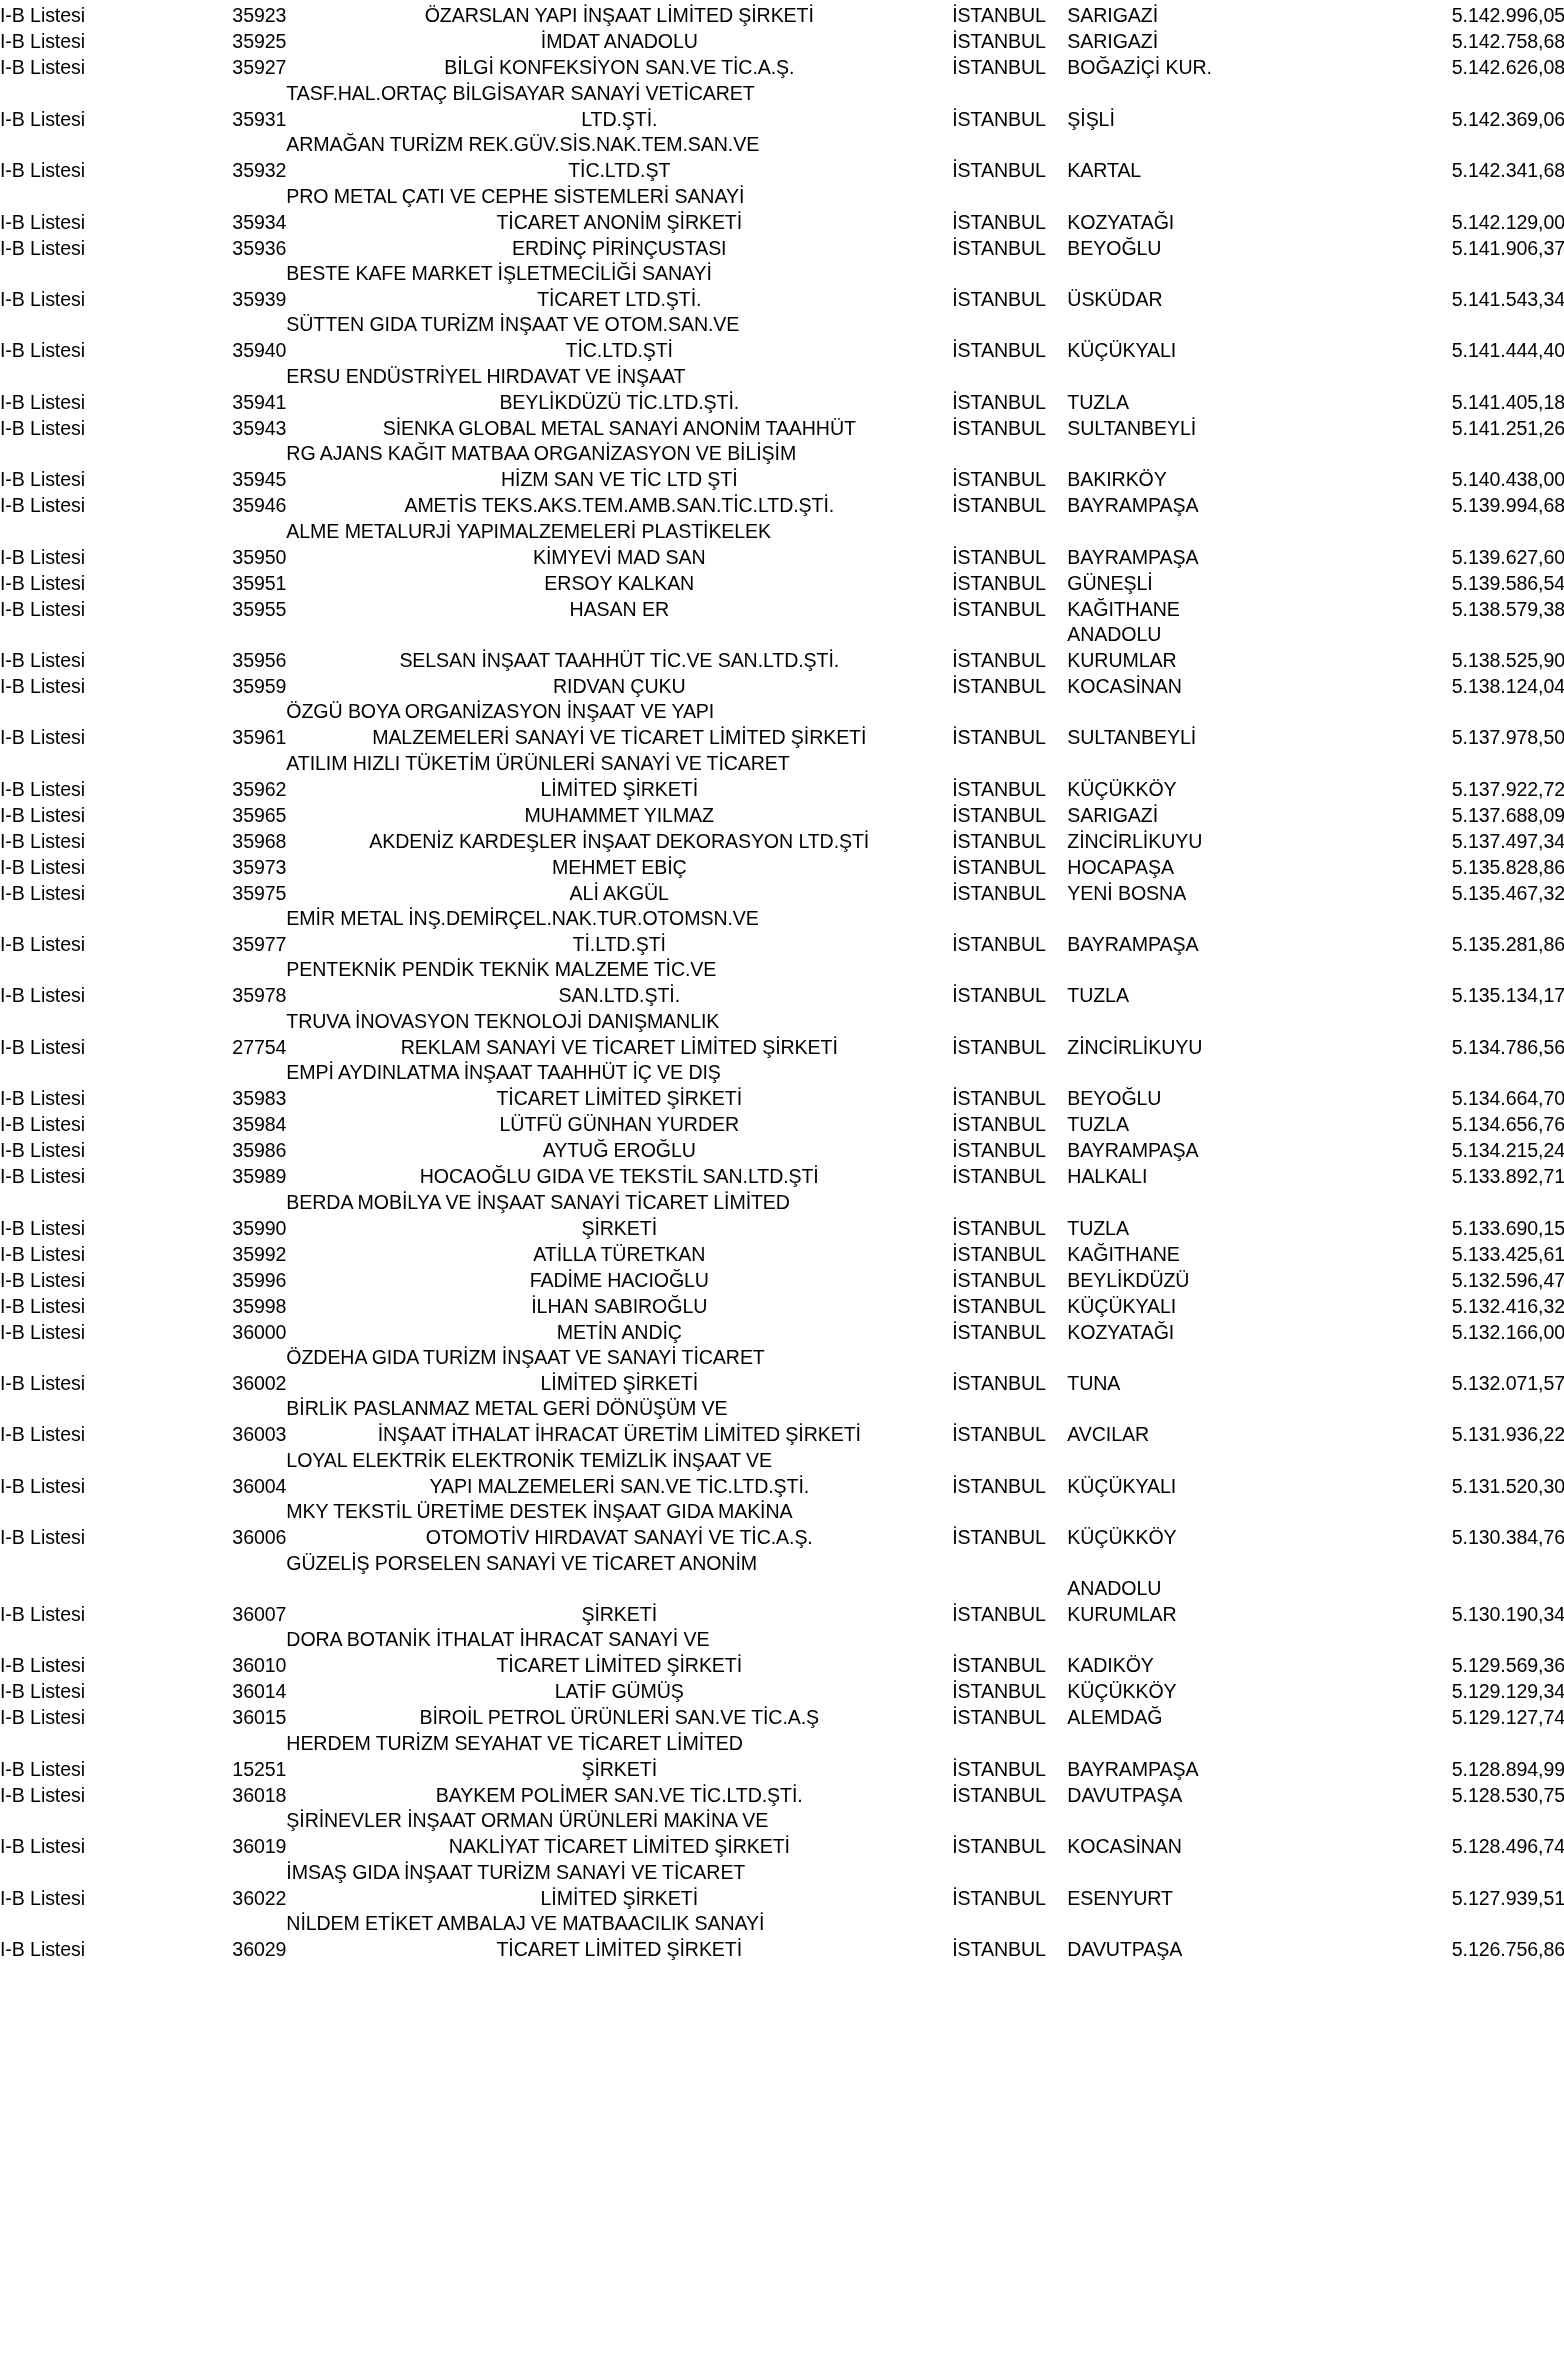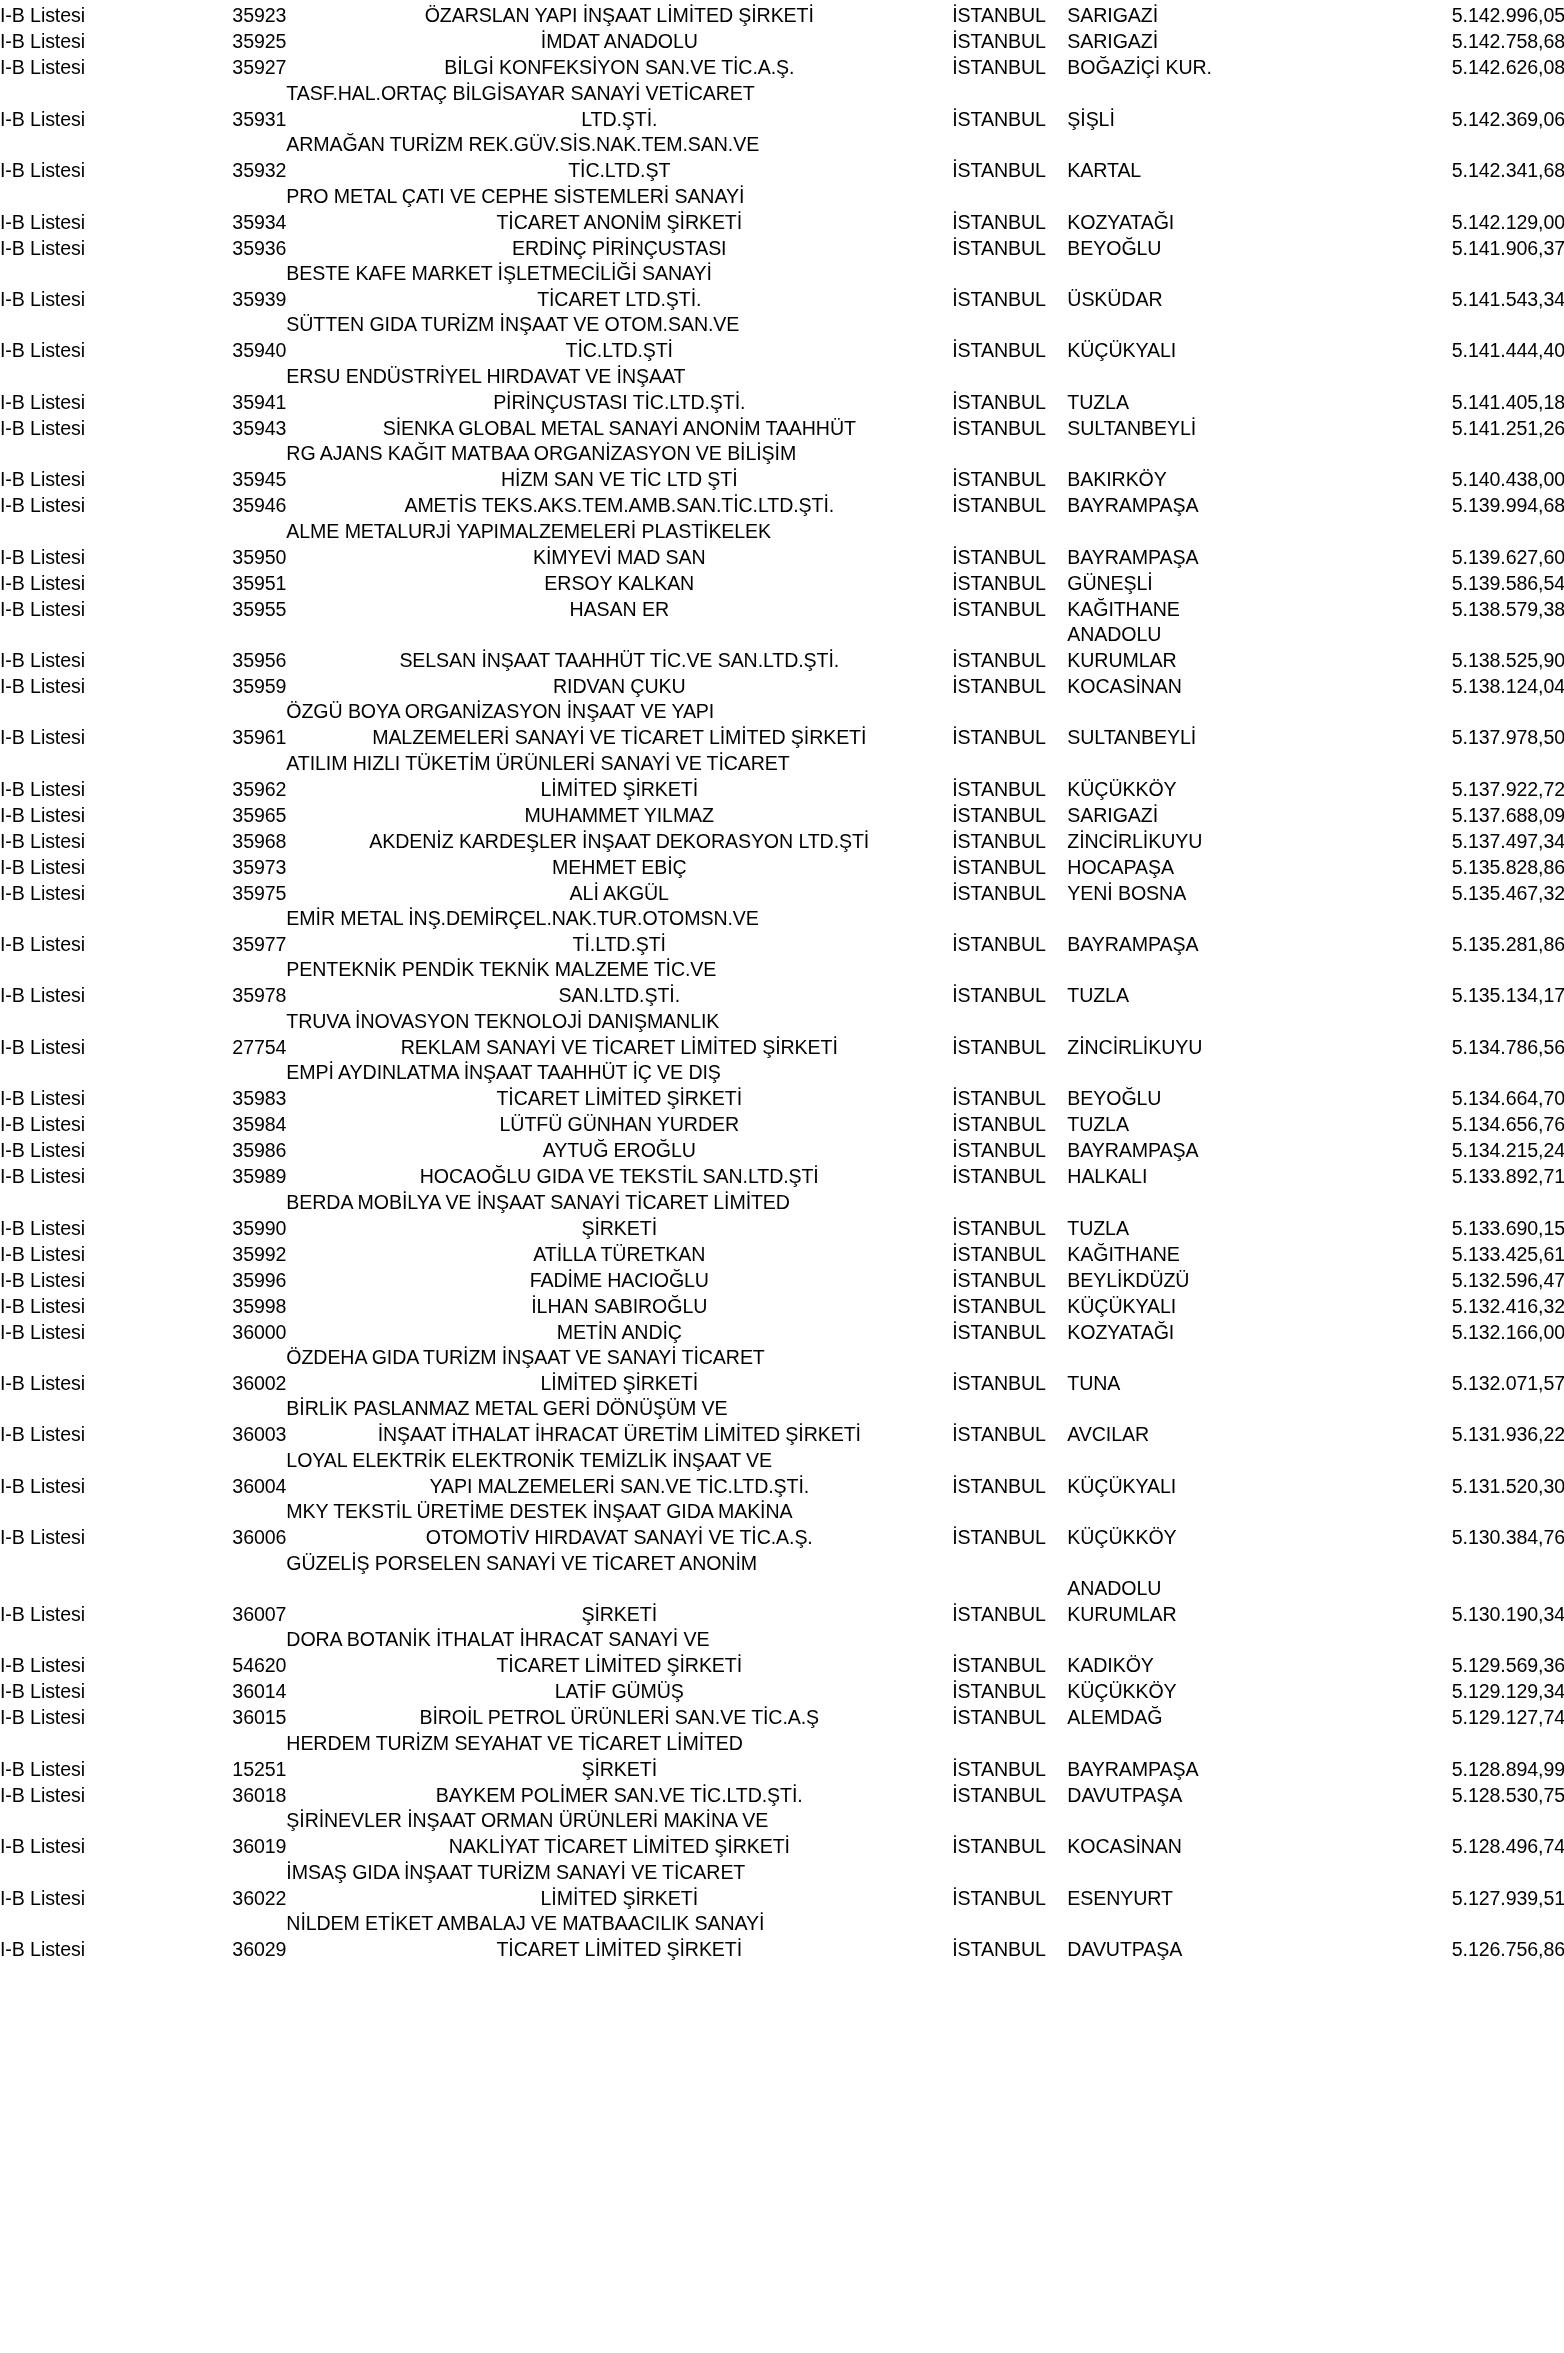--- a/index.html
+++ b/index.html
@@ -188,21 +188,21 @@
           <td class="list-col"></td>
           <td class="num-col"></td>
           <td class="name-cont">ERSU ENDÜSTRİYEL HIRDAVAT VE İNŞAAT</td>
           <td class="city-col"></td>
           <td class="office-col"></td>
           <td class="amount-col"></td>
         </tr>
         <tr class="row-main">
           <td class="list-col">I-B Listesi</td>
           <td class="num-col">35941</td>
-          <td class="name-col">PİRİNÇUSTASI TİC.LTD.ŞTİ.</td>
+          <td class="name-col">BEYLİKDÜZÜ TİC.LTD.ŞTİ.</td>
           <td class="city-col">İSTANBUL</td>
           <td class="office-col">TUZLA</td>
           <td class="amount-col">5.141.405,18</td>
         </tr>
         <tr class="row-main">
           <td class="list-col">I-B Listesi</td>
           <td class="num-col">35943</td>
           <td class="name-col">SİENKA GLOBAL METAL SANAYİ ANONİM TAAHHÜT</td>
           <td class="city-col">İSTANBUL</td>
           <td class="office-col">SULTANBEYLİ</td>
@@ -579,21 +579,21 @@
         <tr class="row-cont">
           <td class="list-col"></td>
           <td class="num-col"></td>
           <td class="name-cont">DORA BOTANİK İTHALAT İHRACAT SANAYİ VE</td>
           <td class="city-col"></td>
           <td class="office-col"></td>
           <td class="amount-col"></td>
         </tr>
         <tr class="row-main">
           <td class="list-col">I-B Listesi</td>
-          <td class="num-col">54620</td>
+          <td class="num-col">36010</td>
           <td class="name-col">TİCARET LİMİTED ŞİRKETİ</td>
           <td class="city-col">İSTANBUL</td>
           <td class="office-col">KADIKÖY</td>
           <td class="amount-col">5.129.569,36</td>
         </tr>
         <tr class="row-main">
           <td class="list-col">I-B Listesi</td>
           <td class="num-col">36014</td>
           <td class="name-col">LATİF GÜMÜŞ</td>
           <td class="city-col">İSTANBUL</td>

